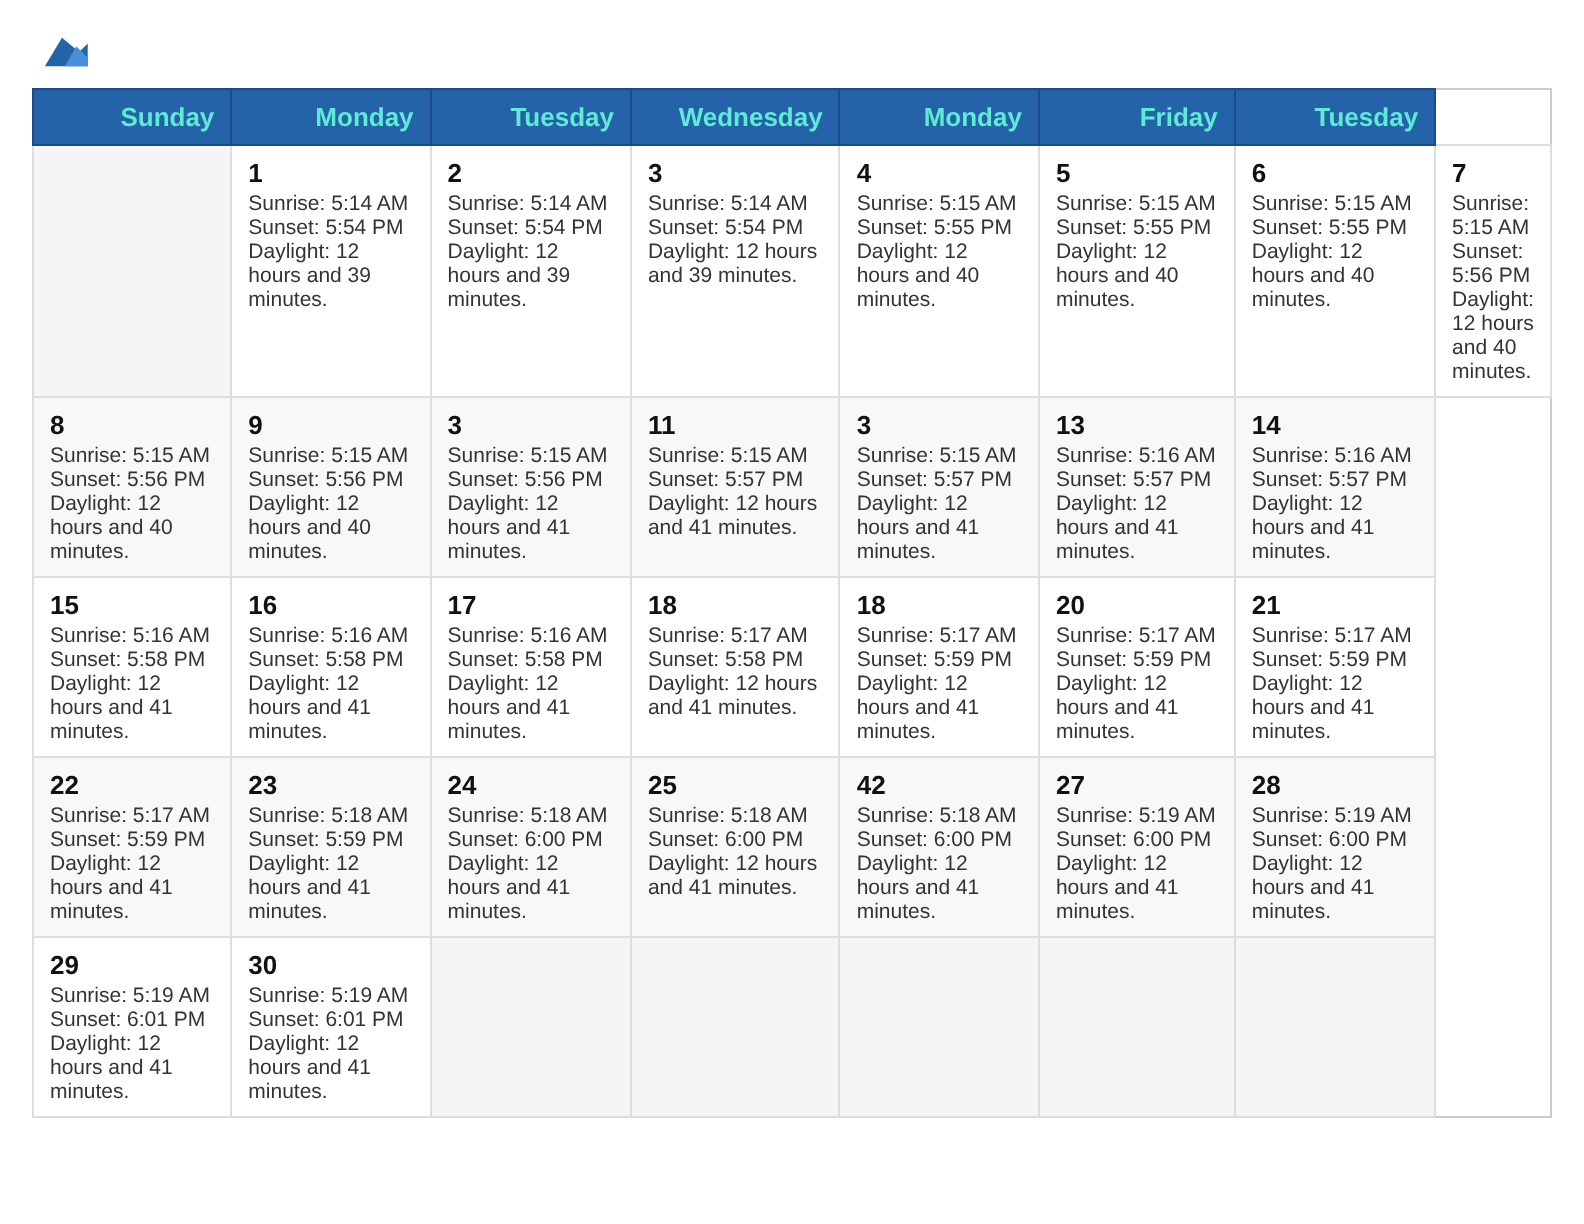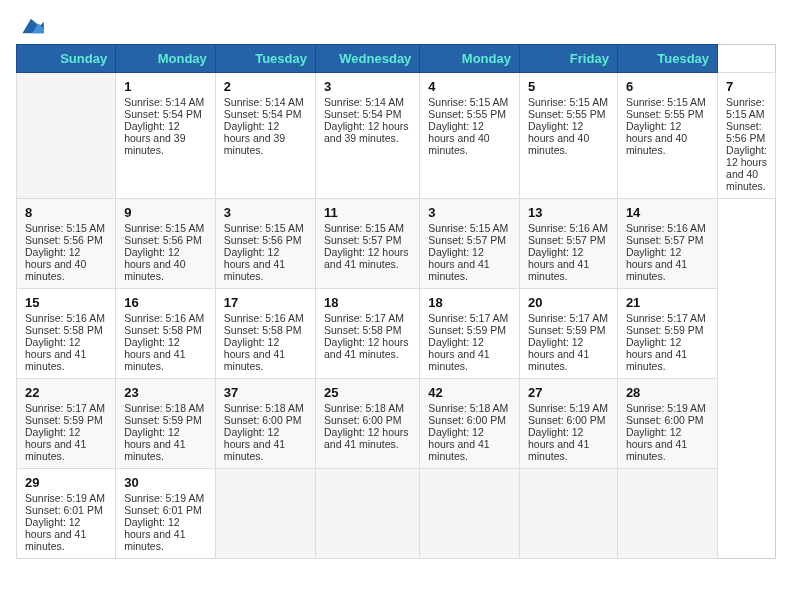--- a/index.html
+++ b/index.html
@@ -140,21 +140,21 @@
         <td><span class="day-num">16</span><span>Sunrise: 5:16 AM</span><br><span>Sunset: 5:58 PM</span><br><span>Daylight: 12 hours and 41 minutes.</span></td>
         <td><span class="day-num">17</span><span>Sunrise: 5:16 AM</span><br><span>Sunset: 5:58 PM</span><br><span>Daylight: 12 hours and 41 minutes.</span></td>
         <td><span class="day-num">18</span><span>Sunrise: 5:17 AM</span><br><span>Sunset: 5:58 PM</span><br><span>Daylight: 12 hours and 41 minutes.</span></td>
         <td><span class="day-num">18</span><span>Sunrise: 5:17 AM</span><br><span>Sunset: 5:59 PM</span><br><span>Daylight: 12 hours and 41 minutes.</span></td>
         <td><span class="day-num">20</span><span>Sunrise: 5:17 AM</span><br><span>Sunset: 5:59 PM</span><br><span>Daylight: 12 hours and 41 minutes.</span></td>
         <td><span class="day-num">21</span><span>Sunrise: 5:17 AM</span><br><span>Sunset: 5:59 PM</span><br><span>Daylight: 12 hours and 41 minutes.</span></td>
       </tr>
       <tr class="week-row">
         <td><span class="day-num">22</span><span>Sunrise: 5:17 AM</span><br><span>Sunset: 5:59 PM</span><br><span>Daylight: 12 hours and 41 minutes.</span></td>
         <td><span class="day-num">23</span><span>Sunrise: 5:18 AM</span><br><span>Sunset: 5:59 PM</span><br><span>Daylight: 12 hours and 41 minutes.</span></td>
-        <td><span class="day-num">37</span><span>Sunrise: 5:18 AM</span><br><span>Sunset: 6:00 PM</span><br><span>Daylight: 12 hours and 41 minutes.</span></td>
+        <td><span class="day-num">24</span><span>Sunrise: 5:18 AM</span><br><span>Sunset: 6:00 PM</span><br><span>Daylight: 12 hours and 41 minutes.</span></td>
         <td><span class="day-num">25</span><span>Sunrise: 5:18 AM</span><br><span>Sunset: 6:00 PM</span><br><span>Daylight: 12 hours and 41 minutes.</span></td>
         <td><span class="day-num">42</span><span>Sunrise: 5:18 AM</span><br><span>Sunset: 6:00 PM</span><br><span>Daylight: 12 hours and 41 minutes.</span></td>
         <td><span class="day-num">27</span><span>Sunrise: 5:19 AM</span><br><span>Sunset: 6:00 PM</span><br><span>Daylight: 12 hours and 41 minutes.</span></td>
         <td><span class="day-num">28</span><span>Sunrise: 5:19 AM</span><br><span>Sunset: 6:00 PM</span><br><span>Daylight: 12 hours and 41 minutes.</span></td>
       </tr>
       <tr class="week-row">
         <td><span class="day-num">29</span><span>Sunrise: 5:19 AM</span><br><span>Sunset: 6:01 PM</span><br><span>Daylight: 12 hours and 41 minutes.</span></td>
         <td><span class="day-num">30</span><span>Sunrise: 5:19 AM</span><br><span>Sunset: 6:01 PM</span><br><span>Daylight: 12 hours and 41 minutes.</span></td>
         <td class="empty-cell"></td>
         <td class="empty-cell"></td>

